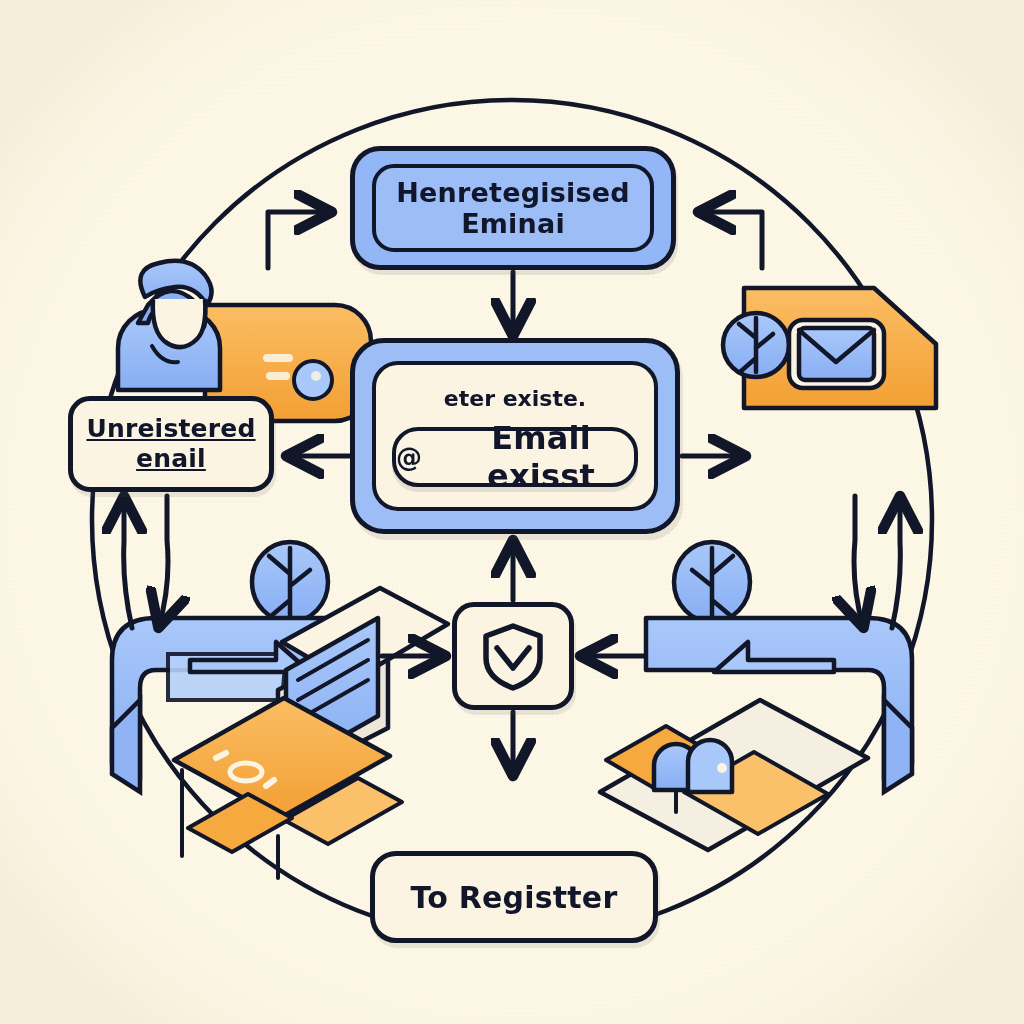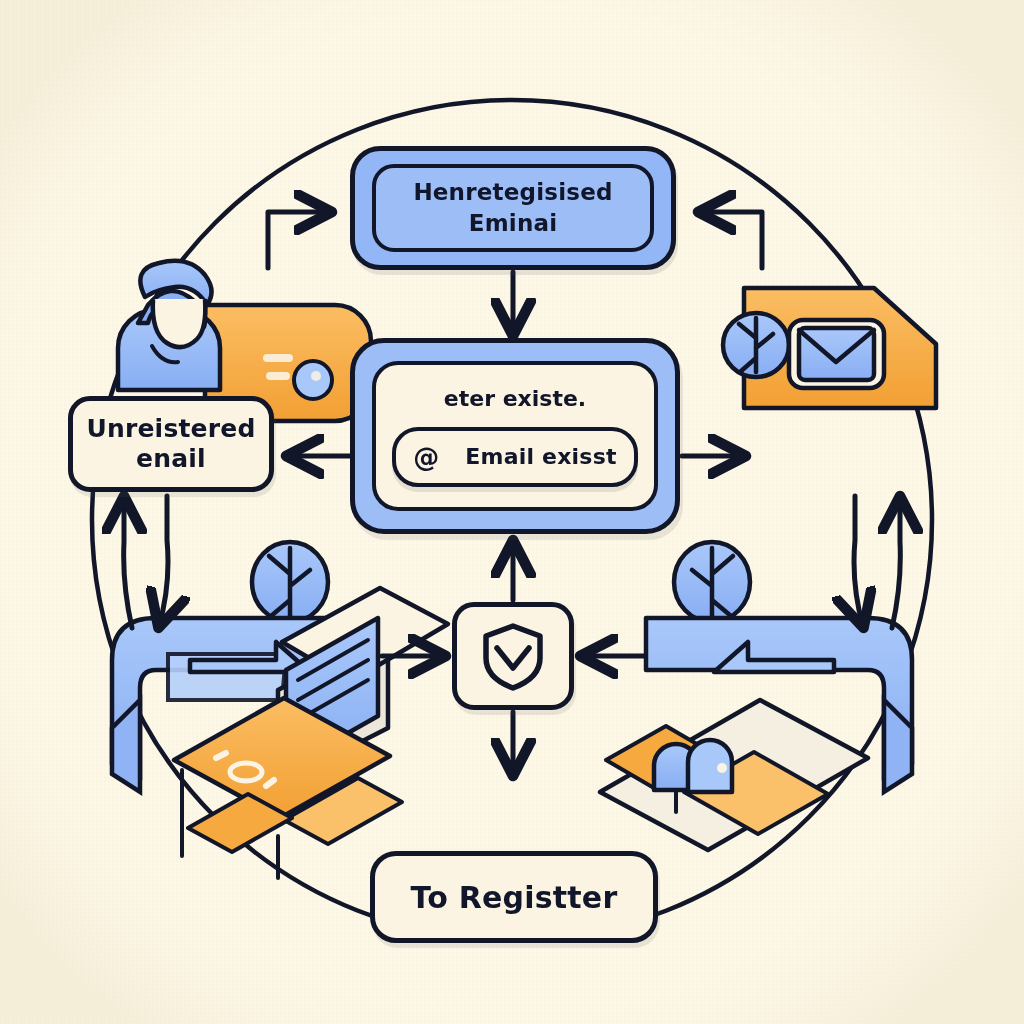--- a/index.html
+++ b/index.html
@@ -18,47 +18,47 @@
 
   .box-top{
     left:350px;top:146px;width:326px;height:124px;
     background:#93B6F6;border:5px solid #111629;border-radius:30px;
     box-shadow:2px 5px 0 rgba(80,80,90,.13);
   }
   .box-top .inner{
     width:274px;height:80px;border:4px solid #111629;border-radius:22px;
     background:#9DBDF7;display:flex;align-items:center;justify-content:center;
   }
-  .box-top .lbl{font-size:23px;line-height:31px;}
+  .box-top .lbl{font-size:27px;line-height:31px;}
 
   .box-center{
     left:350px;top:338px;width:330px;height:196px;
     background:#9DBDF7;border:5px solid #111629;border-radius:34px;
     box-shadow:3px 6px 0 rgba(80,80,90,.12);
   }
   .box-center .inner{
     width:278px;height:142px;background:#FBF4E2;
     border:4px solid #111629;border-radius:26px;
     display:flex;flex-direction:column;align-items:center;justify-content:center;gap:16px;
   }
   .box-center .line1{font-size:22px;font-weight:700;color:#11162b;}
   .box-center .pill{
     width:238px;height:52px;background:#FBF4E2;border:4px solid #111629;border-radius:26px;
     display:flex;align-items:center;justify-content:center;gap:10px;
     box-shadow:0 5px 0 rgba(120,120,130,.18);
   }
   .box-center .at{font-size:26px;font-weight:700;color:#11162b;}
-  .box-center .pill .lbl{font-size:22px;margin-left:16px;}
+  .box-center .pill .lbl{font-size:32px;margin-left:16px;}
 
   .box-left{
     left:68px;top:396px;width:206px;height:96px;
     background:#FBF4E2;border:5px solid #111629;border-radius:22px;
     box-shadow:2px 5px 0 rgba(90,90,100,.13);
   }
-  .box-left .lbl{font-size:25px;line-height:30px;}
+  .box-left .lbl{font-size:25px;line-height:30px;text-decoration:underline;}
 
   .box-right{
     left:752px;top:396px;width:198px;height:96px;
     background:#FBF4E2;border:5px solid #111629;border-radius:22px;
     box-shadow:2px 5px 0 rgba(90,90,100,.13);
   }
   .box-right .lbl{font-size:25px;line-height:30px;}
 
   .box-bottom{
     left:370px;top:814px;width:288px;height:92px;

